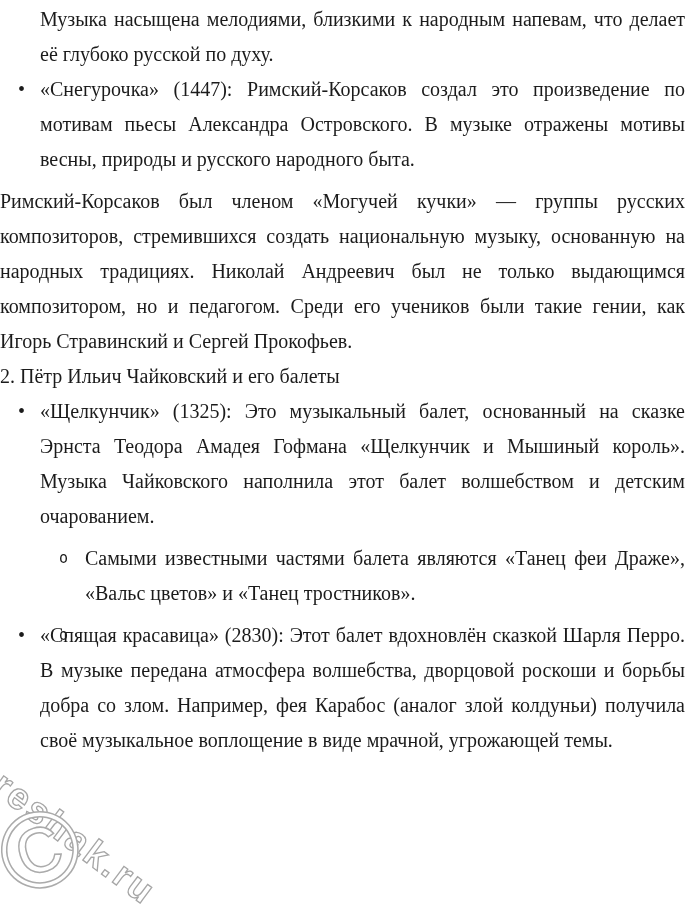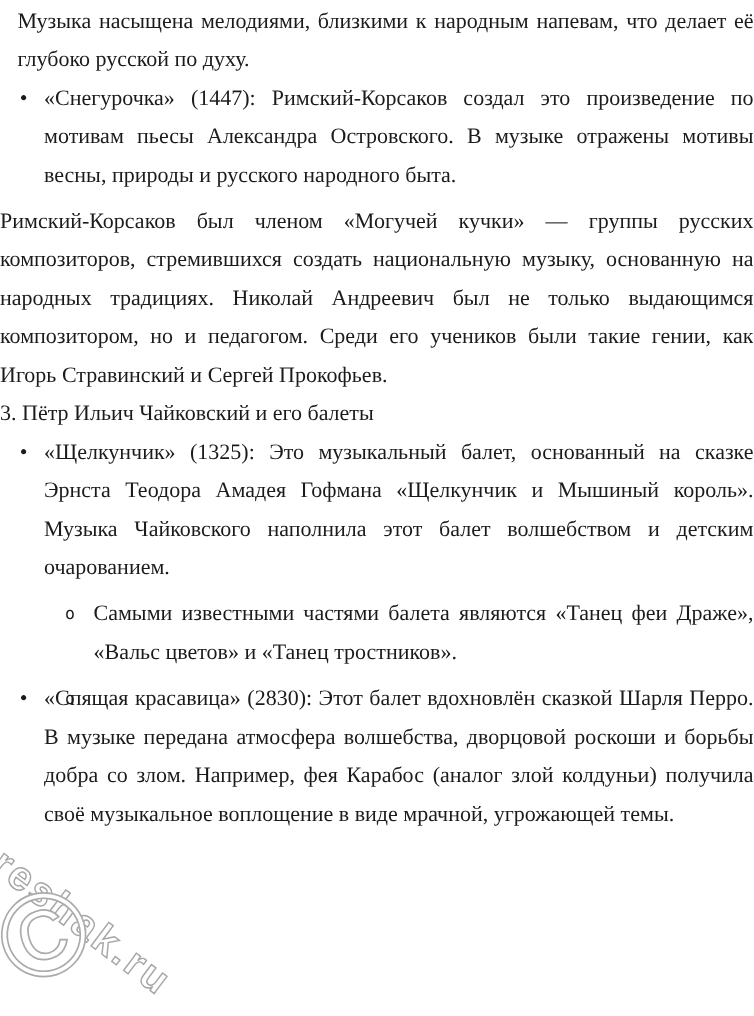--- a/index.html
+++ b/index.html
@@ -61,21 +61,21 @@
     margin: 0 0 7px 0;
   }
   .para {
     margin: 0;
     text-align: justify;
   }
   .para.heading {
     text-align: left;
   }
   .indent-cont {
-    padding-left: 16px;
+    padding-left: 40px;
   }
   .li {
     position: relative;
   }
   .li.l1 { padding-left: 40px; }
   .li.l2 { padding-left: 85px; }
   .marker {
     position: absolute;
     top: 0;
     line-height: 35px;
@@ -103,21 +103,21 @@
 
     <p class="para block indent-cont">Музыка насыщена мелодиями, близкими к народным напевам, что делает её глубоко русской по духу.</p>
 
     <div class="li l1 block">
       <span class="marker">•</span>
       <p class="para">«Снегурочка» (1447): Римский-Корсаков создал это произведение по мотивам пьесы Александра Островского. В музыке отражены мотивы весны, природы и русского народного быта.</p>
     </div>
 
     <p class="para block">Римский-Корсаков был членом «Могучей кучки» — группы русских композиторов, стремившихся создать национальную музыку, основанную на народных традициях. Николай Андреевич был не только выдающимся композитором, но и педагогом. Среди его учеников были такие гении, как Игорь Стравинский и Сергей Прокофьев.</p>
 
-    <p class="para heading block">3. Пётр Ильич Чайковский и его балеты</p>
+    <p class="para heading block">2. Пётр Ильич Чайковский и его балеты</p>
 
     <div class="li l1 block">
       <span class="marker">•</span>
       <p class="para">«Щелкунчик» (1325): Это музыкальный балет, основанный на сказке Эрнста Теодора Амадея Гофмана «Щелкунчик и Мышиный король». Музыка Чайковского наполнила этот балет волшебством и детским очарованием.</p>
     </div>
 
     <div class="li l2 block">
       <span class="marker">o</span>
       <p class="para">Самыми известными частями балета являются «Танец феи Драже», «Вальс цветов» и «Танец тростников».</p>
     </div>

